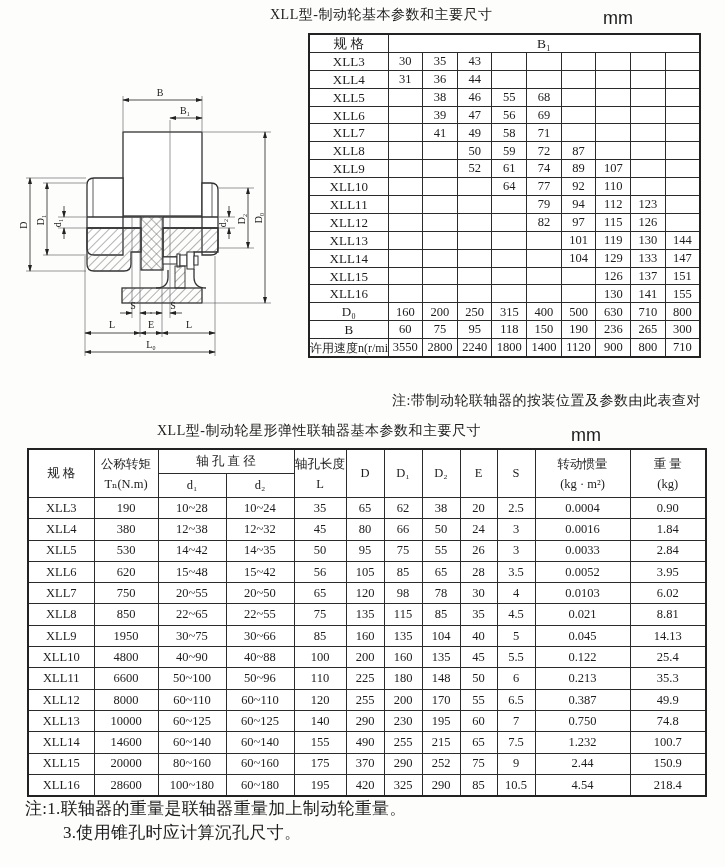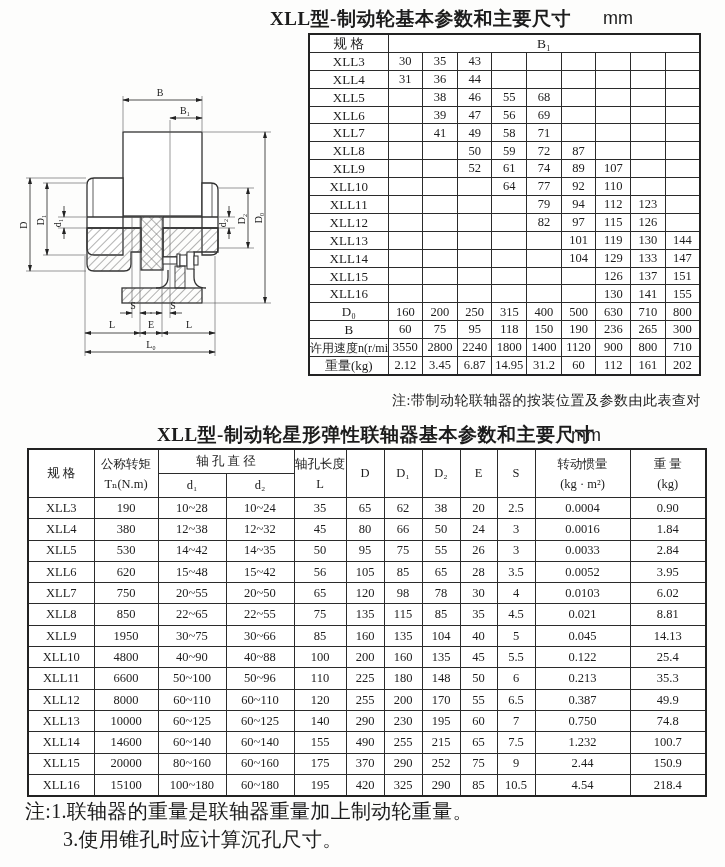--- a/index.html
+++ b/index.html
@@ -2,21 +2,21 @@
 <html><head>
 <meta charset="utf-8">
 <style>
   html,body{margin:0;padding:0;}
   body{
     width:725px;height:867px;position:relative;background:#fdfdfc;
     font-family:"Liberation Serif","DejaVu Serif","DejaVu Sans",serif;
     color:#1c1c1c;overflow:hidden;
   }
   .abs{position:absolute;}
-  .title{font-size:19px;letter-spacing:.5px;white-space:nowrap;font-weight:bold;}
+  .title{font-size:14px;letter-spacing:.5px;white-space:nowrap;}
   .unit{font-size:18px;font-family:"Liberation Sans","DejaVu Sans",sans-serif;}
 
   
   table{border-collapse:collapse;table-layout:fixed;background:#fff;}
   td{border:1px solid #2b2b2b;text-align:center;vertical-align:middle;
      padding:0;white-space:nowrap;overflow:hidden;}
   .t1{left:308px;top:33px;width:393px;border:2px solid #222;}
   .t1 td{height:16.9px;font-size:12.5px;line-height:1;}
   .t1 .lbl{font-size:13px;}
   .t1 .sm{font-size:12px;text-align:right;}
@@ -24,21 +24,21 @@
 
   
   .t2{left:27px;top:448px;width:678px;border:2px solid #222;}
   .t2 td{font-size:12.5px;}
   .t2 thead td{font-size:12.5px;line-height:1.5;}
   .t2 thead tr td{height:23px;}
   .t2 tbody td{height:20.3px;line-height:1;}
   .cell2 div{line-height:1.6;}
 
   .note1{left:308px;top:392px;width:393px;text-align:right;font-size:14px;letter-spacing:.5px;}
-  .foot{left:25px;top:797px;font-size:20px;line-height:1.42;letter-spacing:.3px;}
+  .foot{left:25px;top:797px;font-size:17px;line-height:1.42;letter-spacing:.3px;}
   .foot .ind{padding-left:38px;}
 
   svg text{font-family:"Liberation Serif","DejaVu Serif","DejaVu Sans",serif;
            font-size:10px;fill:#222;}
 </style>
 </head>
 <body>
 
 <div class="abs title" style="left:270px;top:6px">XLL型-制动轮基本参数和主要尺寸</div>
 <div class="abs unit" style="left:603px;top:8px">mm</div>
@@ -359,32 +359,20 @@
         <td class="lbl sm">许用速度n(r/min)</td>
         <td>3550</td>
         <td>2800</td>
         <td>2240</td>
         <td>1800</td>
         <td>1400</td>
         <td>1120</td>
         <td>900</td>
         <td>800</td>
         <td>710</td>
-      </tr>
-      <tr>
-        <td class="lbl">重量(kg)</td>
-        <td>2.12</td>
-        <td>3.45</td>
-        <td>6.87</td>
-        <td>14.95</td>
-        <td>31.2</td>
-        <td>60</td>
-        <td>112</td>
-        <td>161</td>
-        <td>202</td>
       </tr>
     </tbody>
 </table>
 
 <div class="abs note1">注:带制动轮联轴器的按装位置及参数由此表查对</div>
 
 <div class="abs title" style="left:157px;top:422px">XLL型-制动轮星形弹性联轴器基本参数和主要尺寸</div>
 <div class="abs unit" style="left:571px;top:425px">mm</div>
 
 <table class="abs t2">
@@ -611,21 +599,21 @@
         <td>370</td>
         <td>290</td>
         <td>252</td>
         <td>75</td>
         <td>9</td>
         <td>2.44</td>
         <td>150.9</td>
       </tr>
       <tr>
         <td class="lbl">XLL16</td>
-        <td>15100</td>
+        <td>28600</td>
         <td>100~180</td>
         <td>60~180</td>
         <td>195</td>
         <td>420</td>
         <td>325</td>
         <td>290</td>
         <td>85</td>
         <td>10.5</td>
         <td>4.54</td>
         <td>218.4</td>

